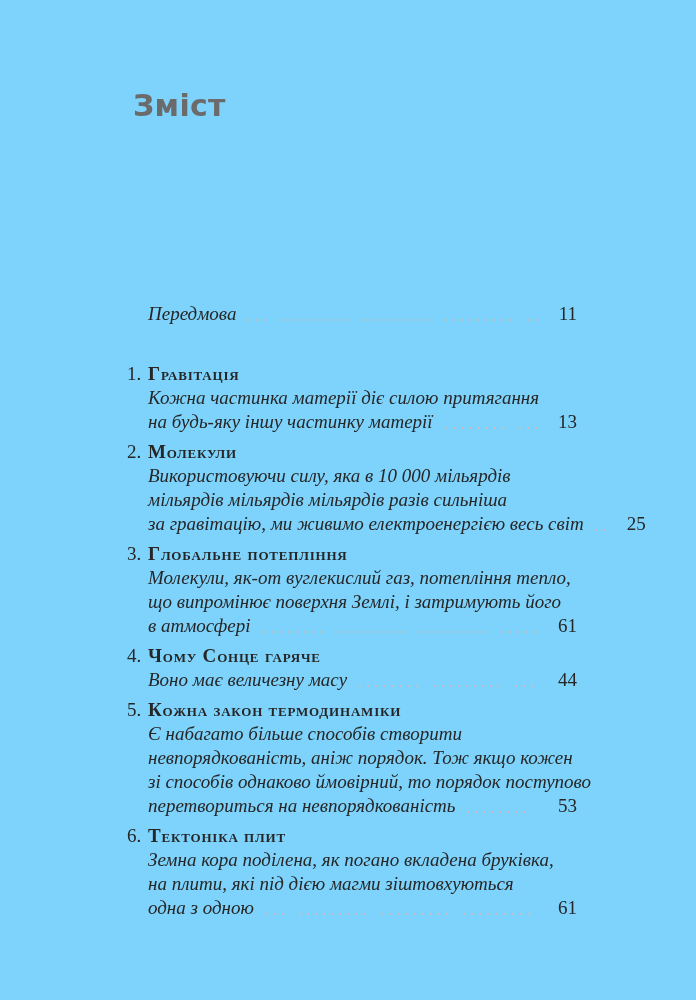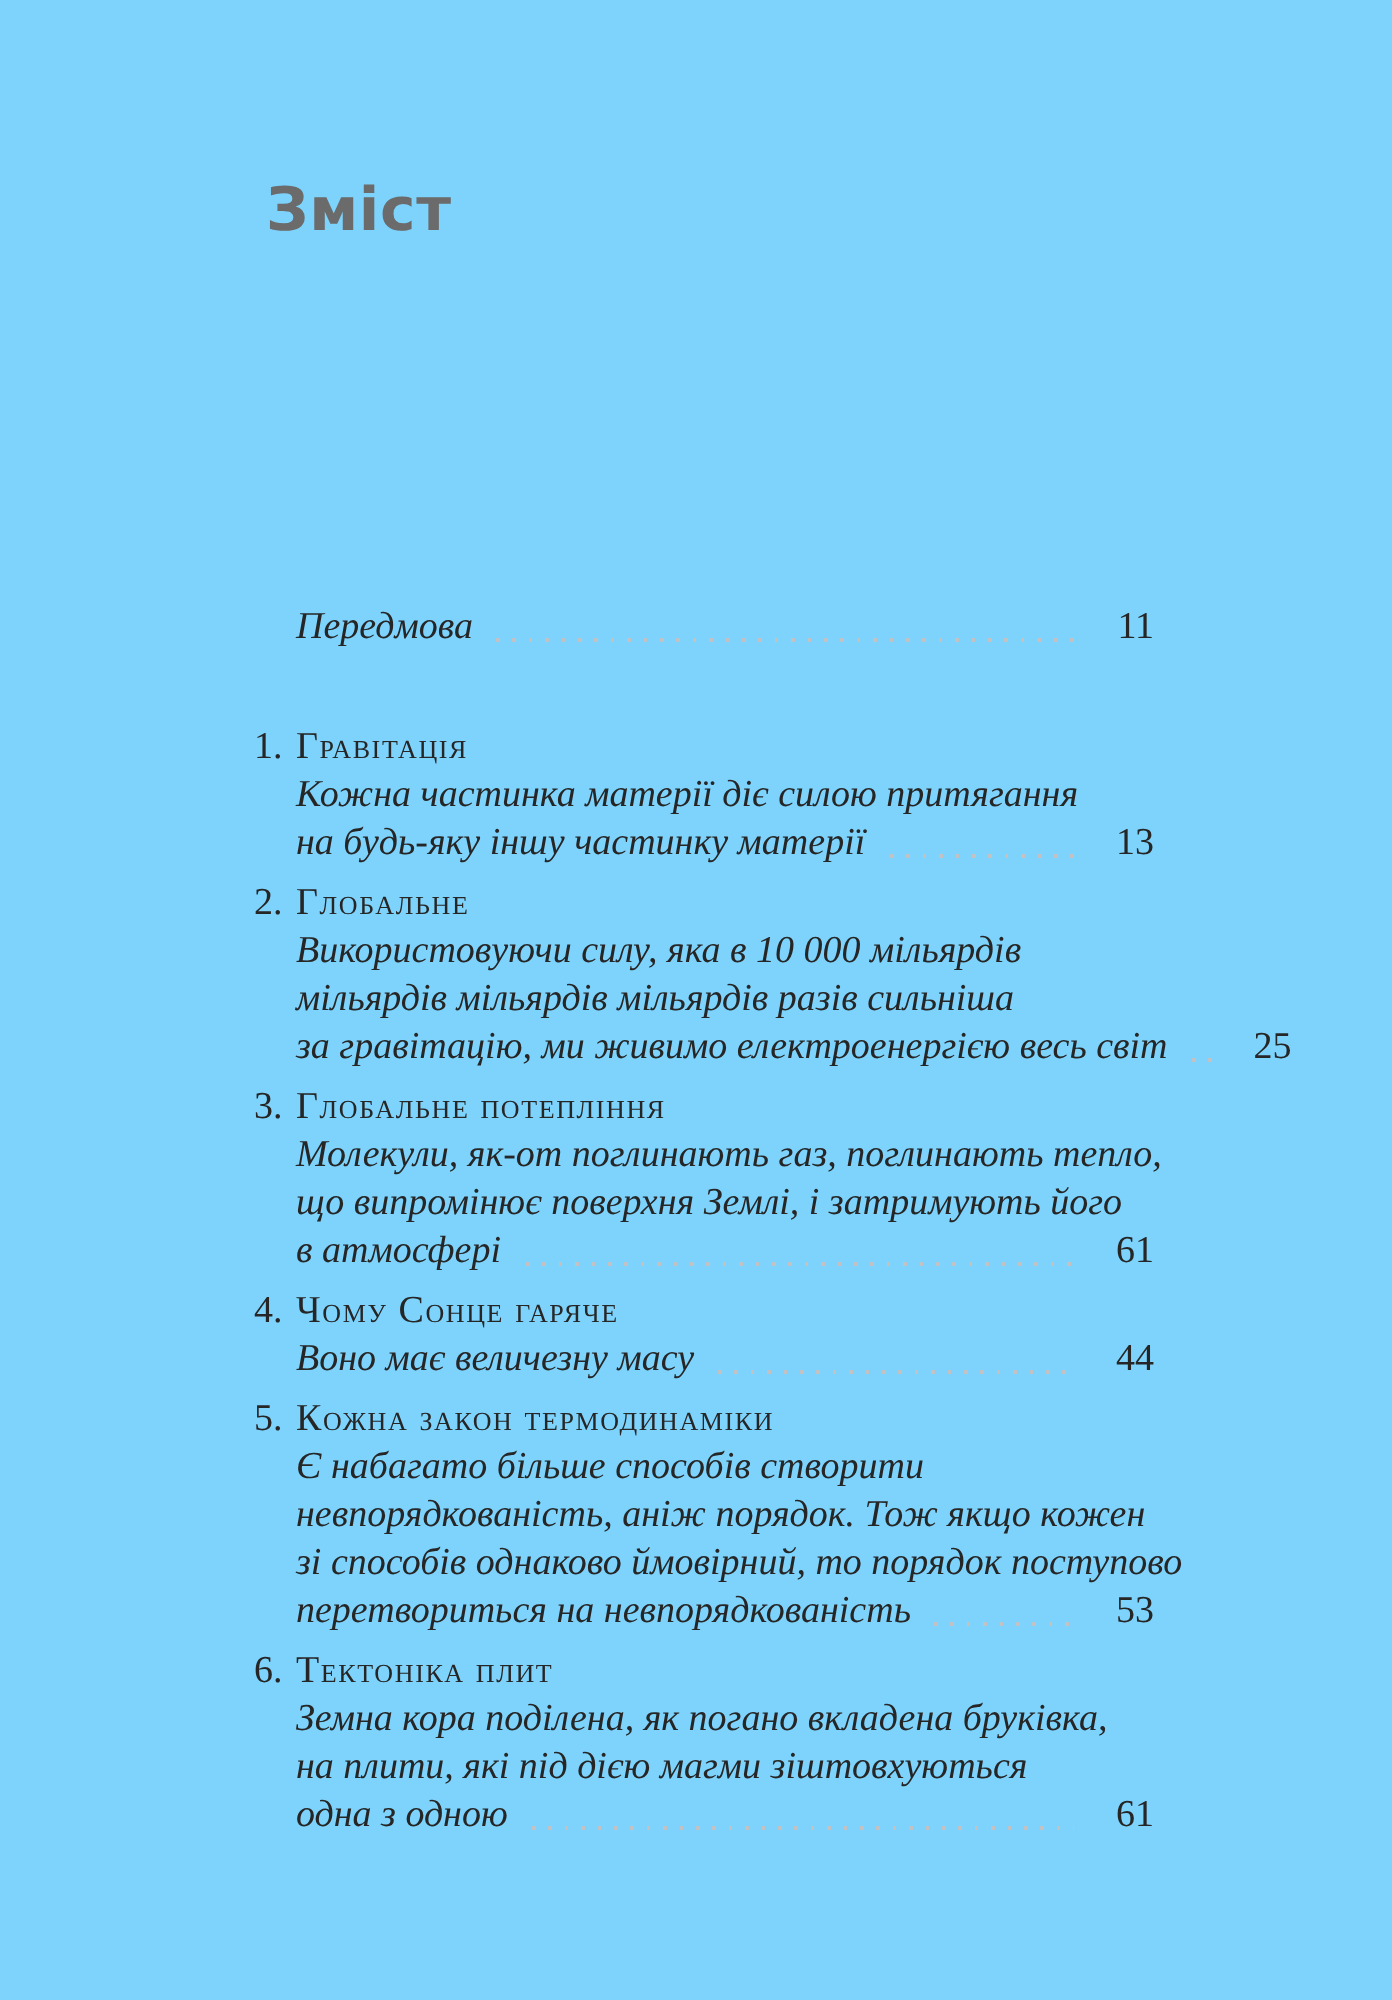--- a/index.html
+++ b/index.html
@@ -55,20 +55,21 @@
     flex: none;
     width: 21px;
   }
   .entry-body {
     flex: 1;
     min-width: 0;
   }
   .chap-title {
     font-variant: small-caps;
     letter-spacing: 0.8px;
+    font-weight: bold;
   }
   .desc-line {
     font-style: italic;
     white-space: nowrap;
   }
   .last-line {
     display: flex;
     align-items: flex-start;
   }
   .last-line .desc-line {
@@ -117,36 +118,36 @@
           <span class="desc-line">на будь-яку іншу частинку матерії</span>
           <span class="leader"></span>
           <span class="page-num">13</span>
         </div>
       </div>
     </div>
 
     <div class="entry">
       <div class="chap-num">2.</div>
       <div class="entry-body">
-        <div class="chap-title">Глобальне</div>
+        <div class="chap-title">Молекули</div>
         <div class="desc-line">Використовуючи силу, яка в 10 000 мільярдів</div>
         <div class="desc-line">мільярдів мільярдів мільярдів разів сильніша</div>
         <div class="last-line">
           <span class="desc-line">за гравітацію, ми живимо електроенергією весь світ</span>
           <span class="leader"></span>
           <span class="page-num">25</span>
         </div>
       </div>
     </div>
 
     <div class="entry">
       <div class="chap-num">3.</div>
       <div class="entry-body">
         <div class="chap-title">Глобальне потепління</div>
-        <div class="desc-line">Молекули, як-от поглинають газ, поглинають тепло,</div>
+        <div class="desc-line">Молекули, як-от вуглекислий газ, потепління тепло,</div>
         <div class="desc-line">що випромінює поверхня Землі, і затримують його</div>
         <div class="last-line">
           <span class="desc-line">в атмосфері</span>
           <span class="leader"></span>
           <span class="page-num">61</span>
         </div>
       </div>
     </div>
 
     <div class="entry">

